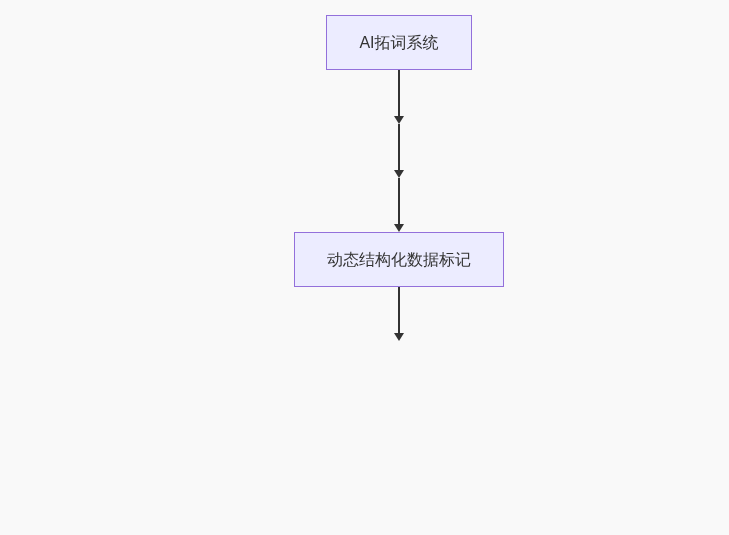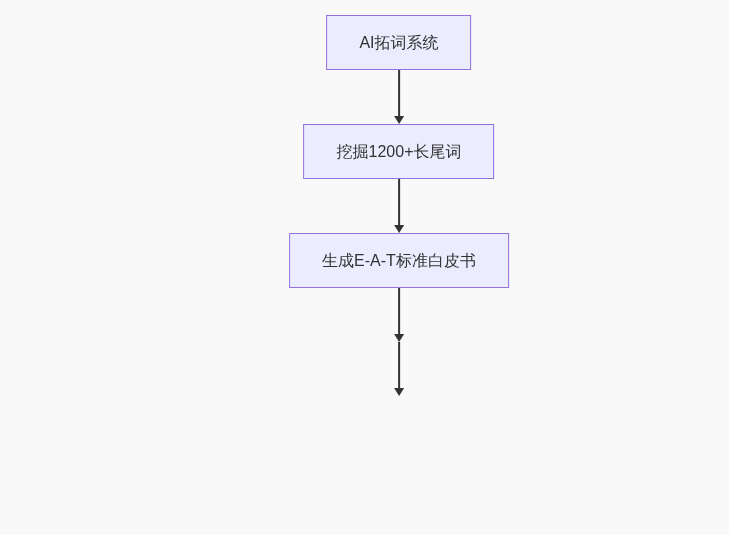--- a/index.html
+++ b/index.html
@@ -60,35 +60,34 @@
 <div class="canvas">
   <div class="flowchart">
 
     <div class="node">AI拓词系统</div>
 
     <div class="edge">
       <div class="shaft"></div>
       <div class="head"></div>
     </div>
 
-    <div class="node">挖掘1200+长尾词</div>
-
-    <div class="edge">
-      <div class="shaft"></div>
-      <div class="head"></div>
-    </div>
-
-    <div class="node">生成E-A-T标准白皮书</div>
 
     <div class="edge">
       <div class="shaft"></div>
       <div class="head"></div>
     </div>
 
 
     <div class="edge">
       <div class="shaft"></div>
       <div class="head"></div>
     </div>
 
+    <div class="node">动态结构化数据标记</div>
+
+    <div class="edge">
+      <div class="shaft"></div>
+      <div class="head"></div>
+    </div>
+
 
   </div>
 </div>
 
 </body></html>

